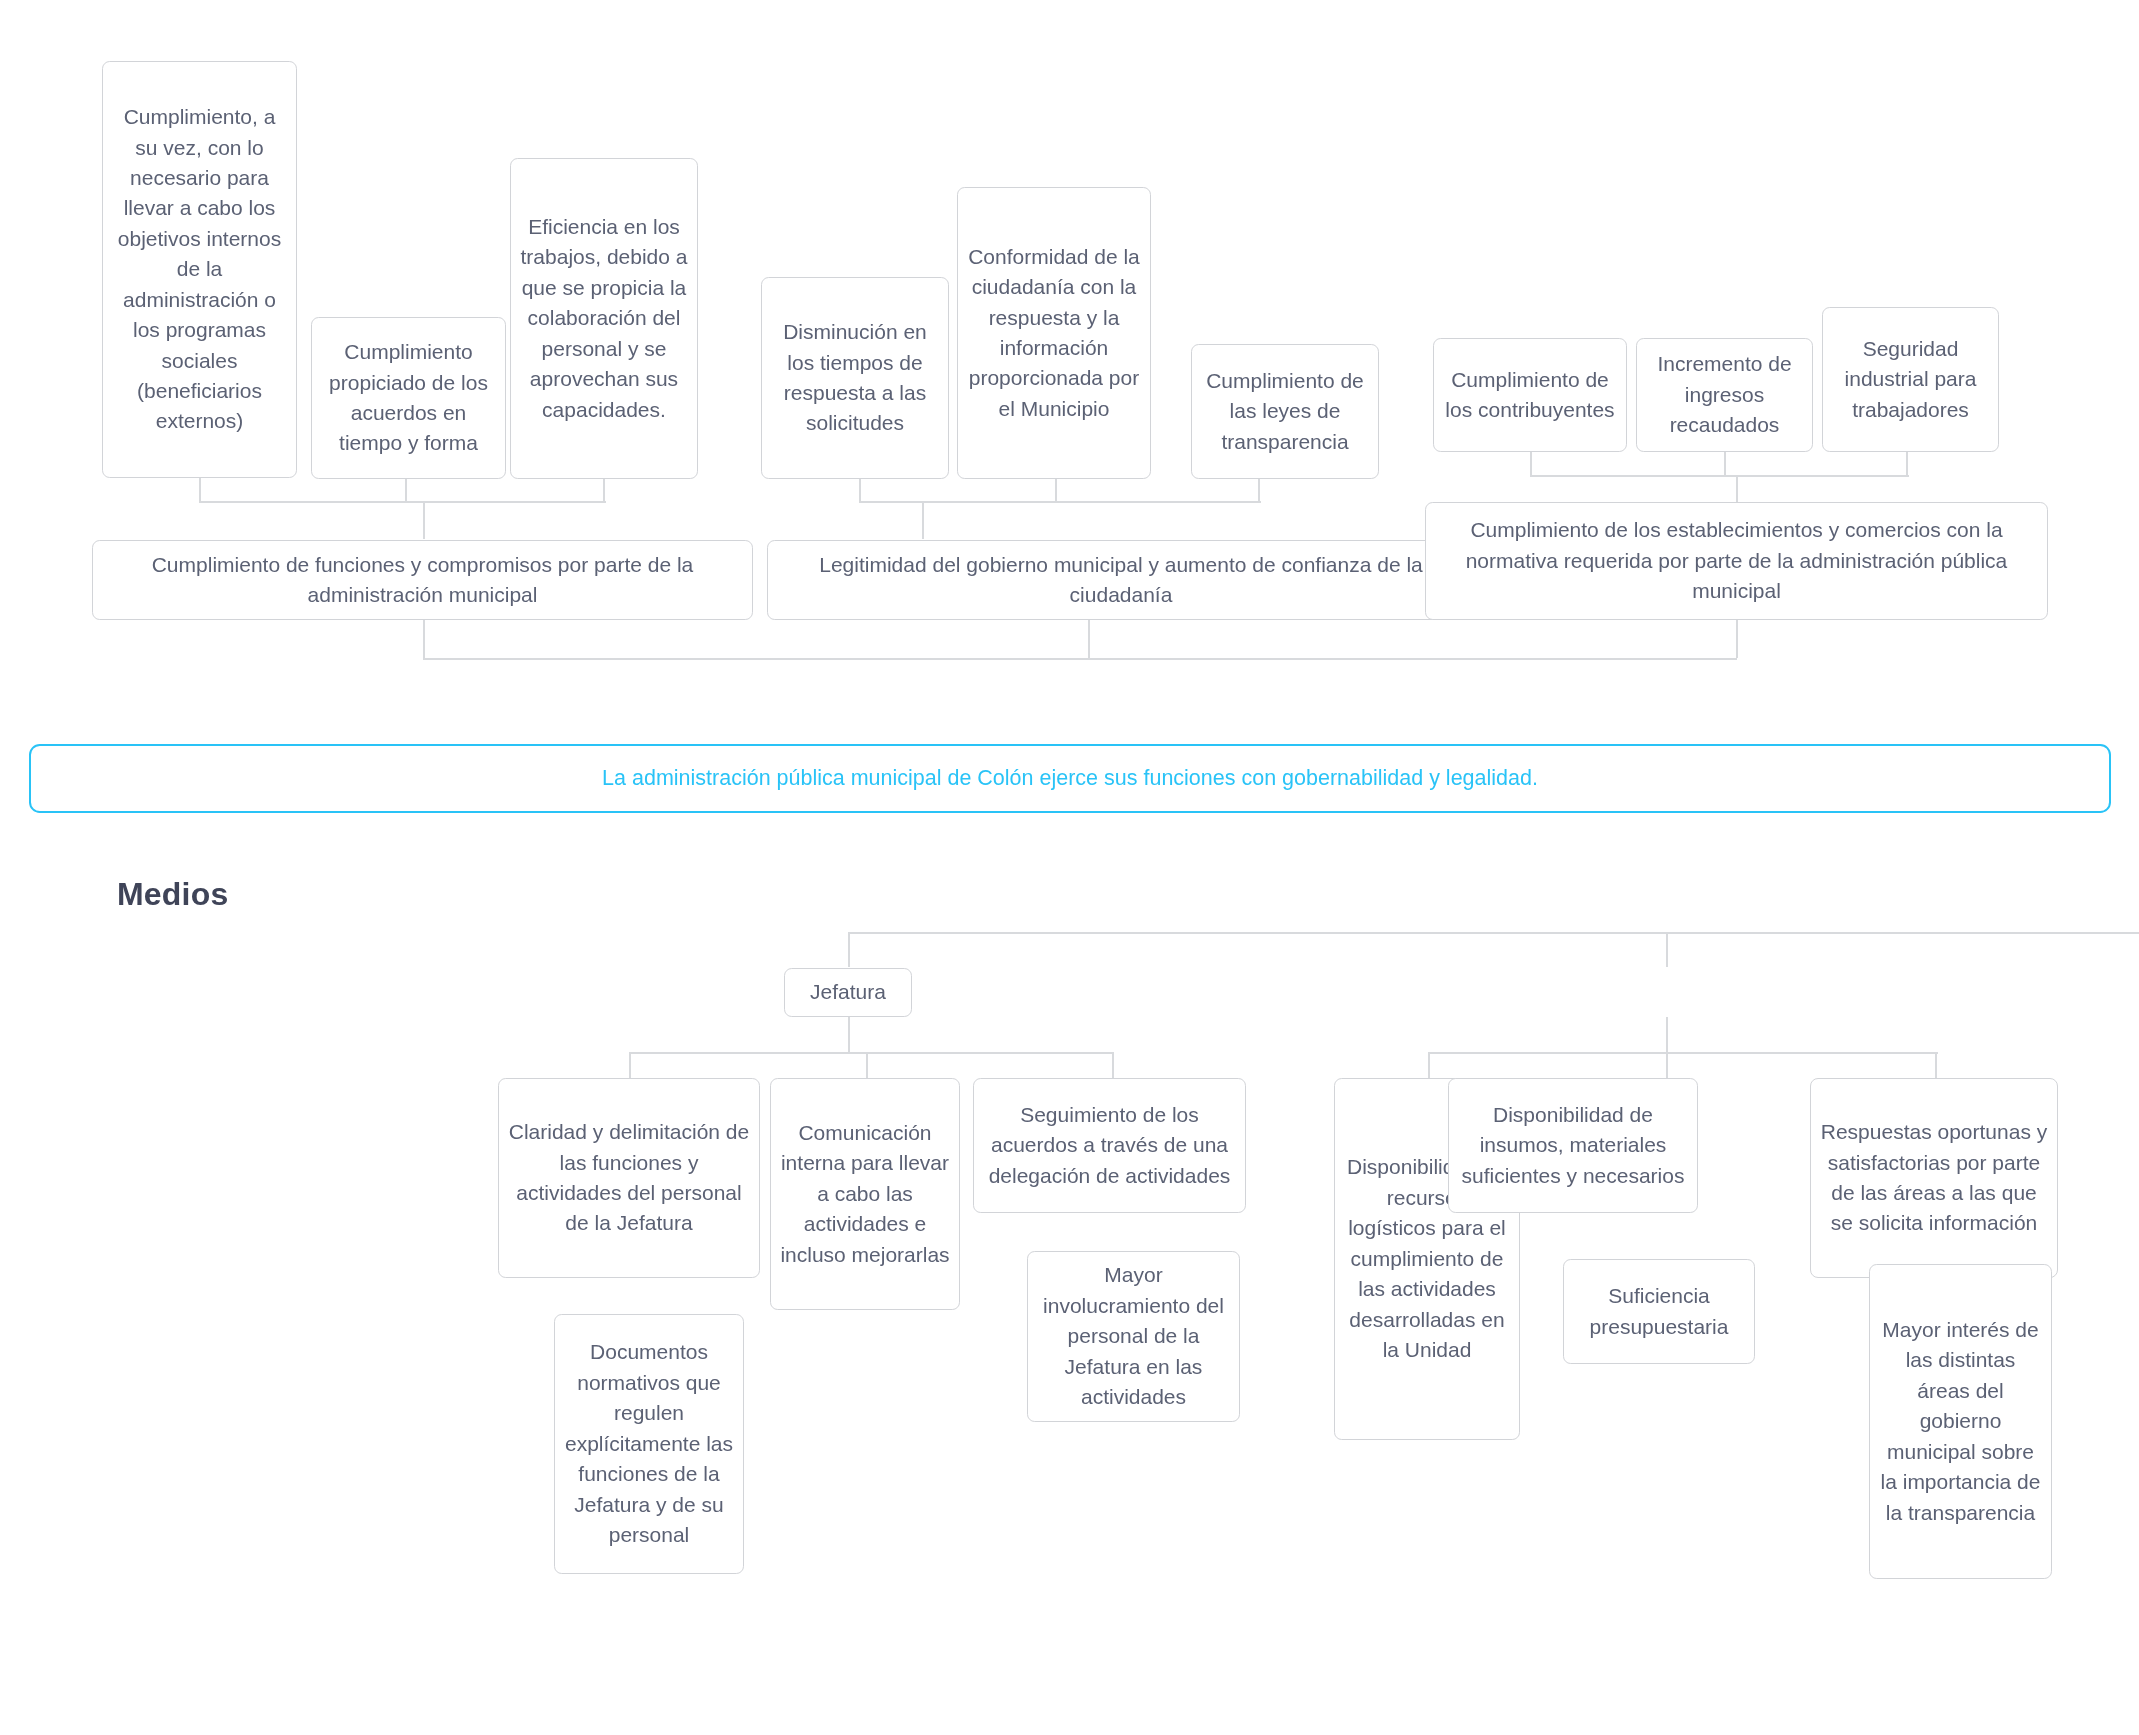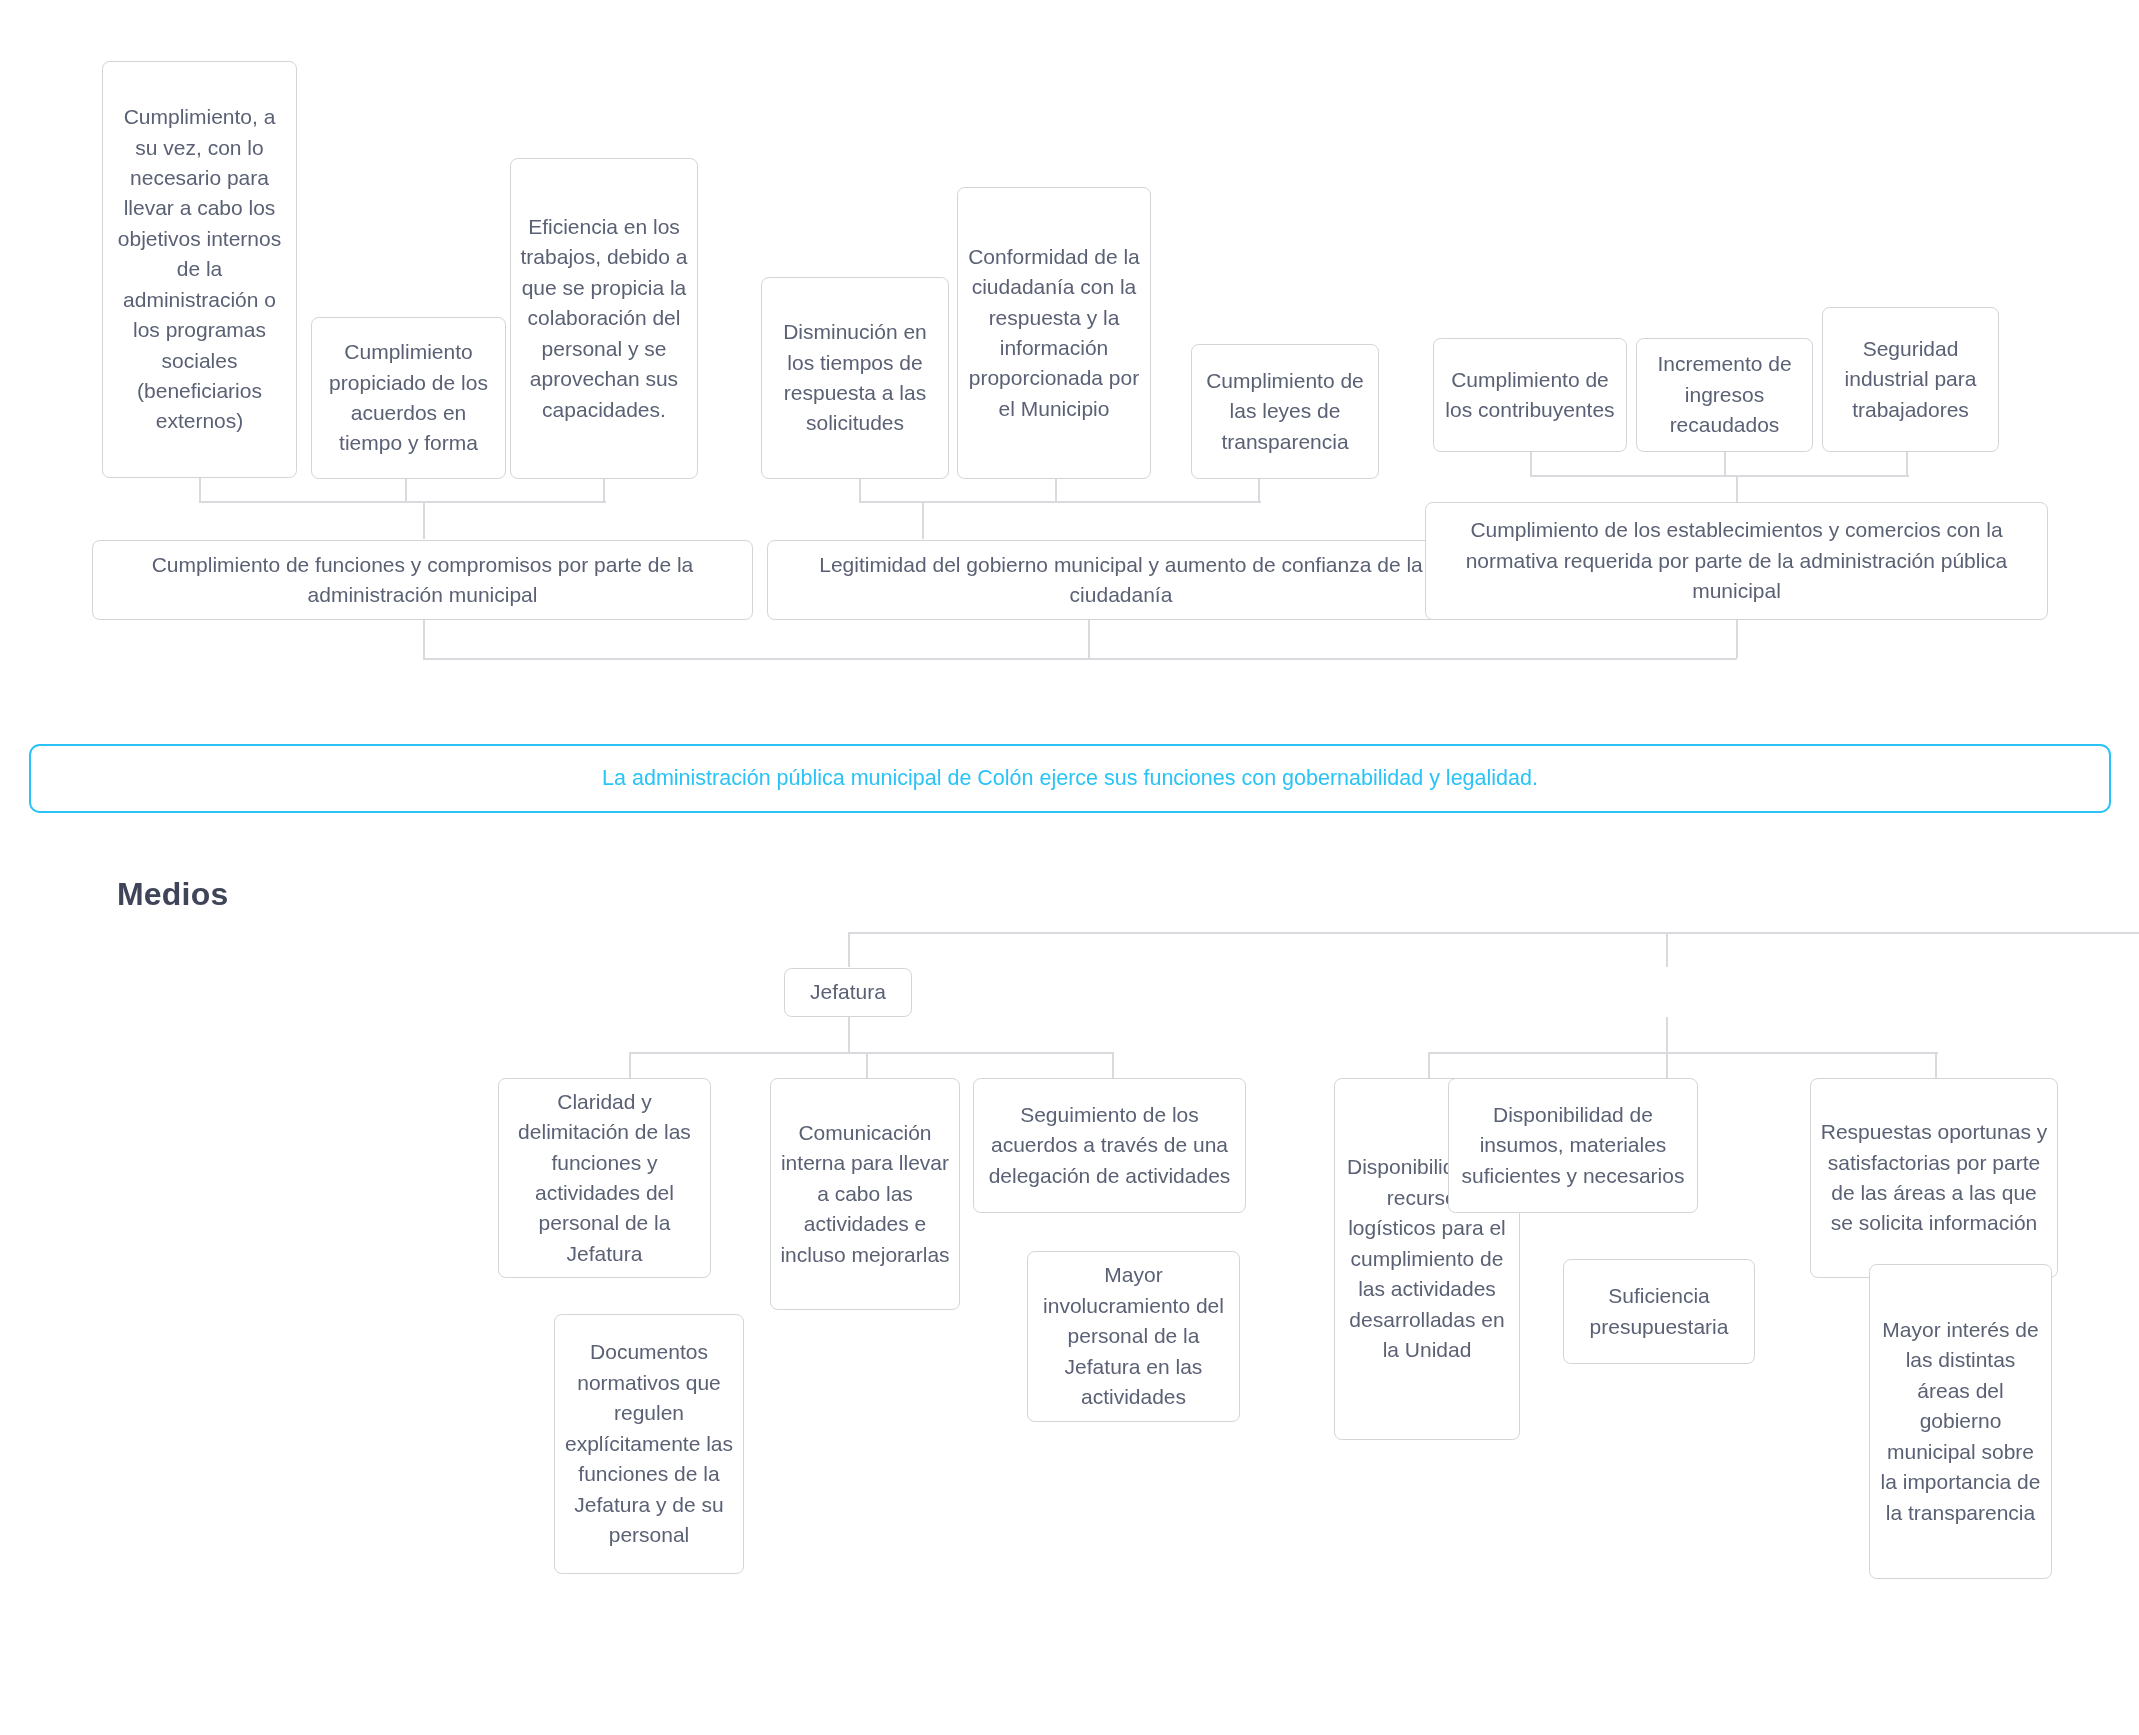--- a/index.html
+++ b/index.html
@@ -128,21 +128,21 @@
 
   <div class="node" style="left:784px; top:968px; width:128px; height:49px;">Jefatura</div>
 
 
   <div class="conn v" style="left:848px; top:1017px; height:35px;"></div>
   <div class="conn h" style="left:629px; top:1052px; width:485px;"></div>
   <div class="conn v" style="left:629px; top:1052px; height:26px;"></div>
   <div class="conn v" style="left:866px; top:1052px; height:26px;"></div>
   <div class="conn v" style="left:1112px; top:1052px; height:26px;"></div>
 
-  <div class="node" style="left:498px; top:1078px; width:213px; height:200px;">Claridad y delimitación de las funciones y actividades del personal de la Jefatura</div>
+  <div class="node" style="left:498px; top:1078px; width:262px; height:200px;">Claridad y delimitación de las funciones y actividades del personal de la Jefatura</div>
 
   <div class="node" style="left:770px; top:1078px; width:190px; height:232px;">Comunicación interna para llevar a cabo las actividades e incluso mejorarlas</div>
 
   <div class="node" style="left:973px; top:1078px; width:273px; height:135px;">Seguimiento de los acuerdos a través de una delegación de actividades</div>
 
   <div class="node" style="left:554px; top:1314px; width:190px; height:260px;">Documentos normativos que regulen explícitamente las funciones de la Jefatura y de su personal</div>
 
   <div class="node" style="left:1027px; top:1251px; width:213px; height:171px;">Mayor involucramiento del personal de la Jefatura en las actividades</div>
 
   <div class="conn v" style="left:1666px; top:1017px; height:35px;"></div>

